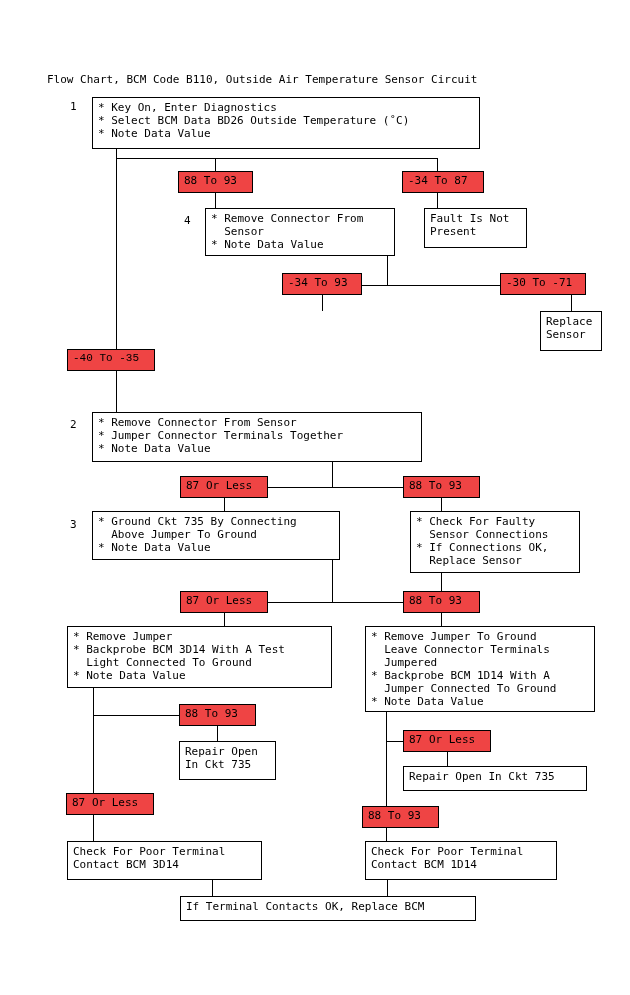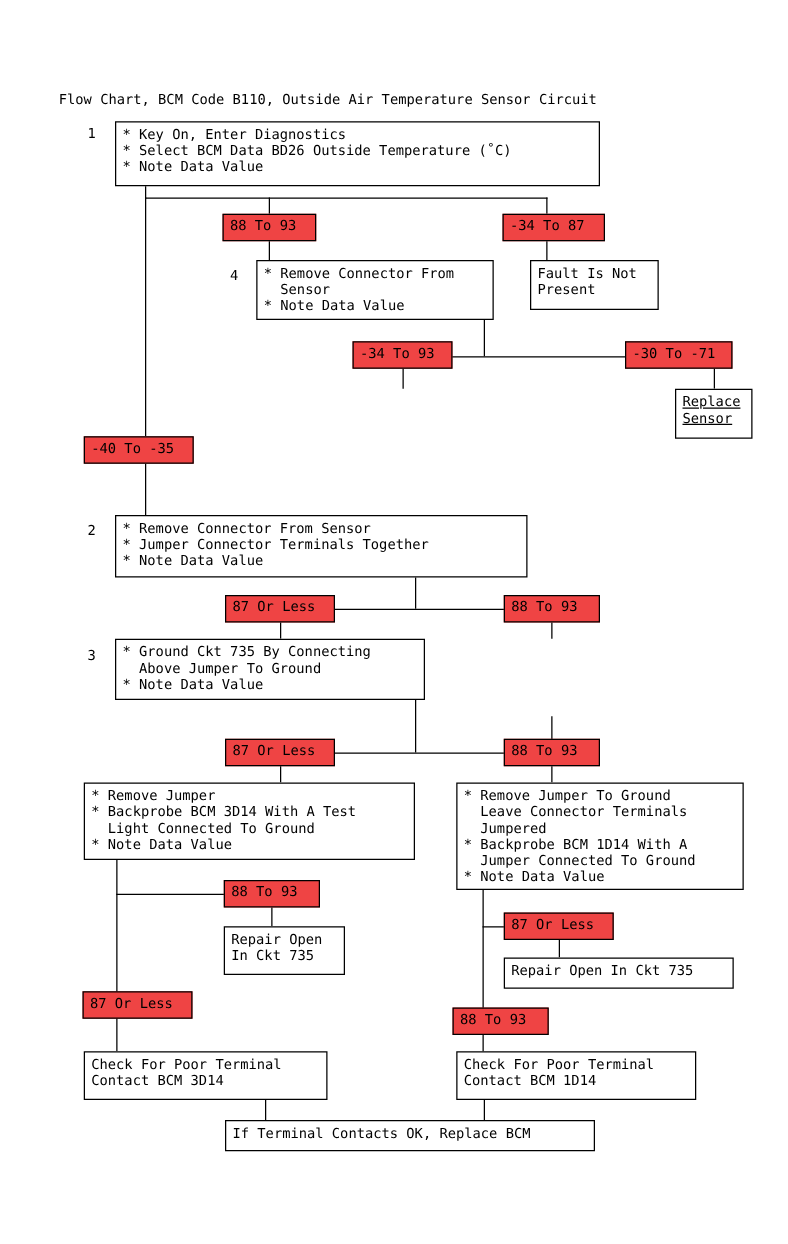--- a/index.html
+++ b/index.html
@@ -102,24 +102,24 @@
   <div class="ln-v" style="left:375px; top:256px; height:29px;"></div>
   <div class="ln-h" style="left:349px; top:285px; width:140px;"></div>
 
   <div class="lbl" style="left:270px; top:273px; width:80px; height:22px;">-34 To 93</div>
   <div class="ln-v" style="left:310px; top:295px; height:16px;"></div>
 
   <div class="lbl" style="left:488px; top:273px; width:86px; height:22px;">-30 To -71</div>
   <div class="ln-v" style="left:559px; top:295px; height:16px;"></div>
 
 
-  <div class="box" style="left:528px; top:311px; width:62px; height:40px;text-decoration:underline;">Replace
+  <div class="box" style="left:528px; top:311px; width:62px; height:40px;">Replace
 Sensor</div>
 
-  <div class="lbl" style="left:55px; top:349px; width:88px; height:22px;">-40 To -35</div>
+  <div class="lbl" style="left:55px; top:349px; width:88px; height:22px;font-family:Liberation Mono, monospace;">-40 To -35</div>
   <div class="ln-v" style="left:104px; top:371px; height:41px;"></div>
 
   <div class="step-num" style="left:58px; top:418px;">2</div>
   <div class="box" style="left:80px; top:412px; width:330px; height:50px;">* Remove Connector From Sensor
 * Jumper Connector Terminals Together
 * Note Data Value</div>
 
   <div class="ln-v" style="left:320px; top:462px; height:25px;"></div>
   <div class="ln-h" style="left:256px; top:487px; width:136px;"></div>
 
@@ -127,20 +127,24 @@
   <div class="ln-v" style="left:212px; top:498px; height:13px;"></div>
 
   <div class="lbl" style="left:391px; top:476px; width:77px; height:22px;">88 To 93</div>
   <div class="ln-v" style="left:429px; top:498px; height:13px;"></div>
 
   <div class="step-num" style="left:58px; top:518px;">3</div>
   <div class="box" style="left:80px; top:511px; width:248px; height:49px;">* Ground Ckt 735 By Connecting
   Above Jumper To Ground
 * Note Data Value</div>
 
+  <div class="box" style="left:398px; top:511px; width:170px; height:62px;">* Check For Faulty
+  Sensor Connections
+* If Connections OK,
+  Replace Sensor</div>
 
   <div class="ln-v" style="left:320px; top:560px; height:42px;"></div>
   <div class="ln-h" style="left:256px; top:602px; width:136px;"></div>
   <div class="ln-v" style="left:429px; top:573px; height:29px;"></div>
 
   <div class="lbl" style="left:168px; top:591px; width:88px; height:22px;"><span>87 </span><span class="u">Or Less</span></div>
   <div class="ln-v" style="left:212px; top:613px; height:13px;"></div>
 
   <div class="lbl" style="left:391px; top:591px; width:77px; height:22px;">88 To 93</div>
   <div class="ln-v" style="left:429px; top:613px; height:13px;"></div>

